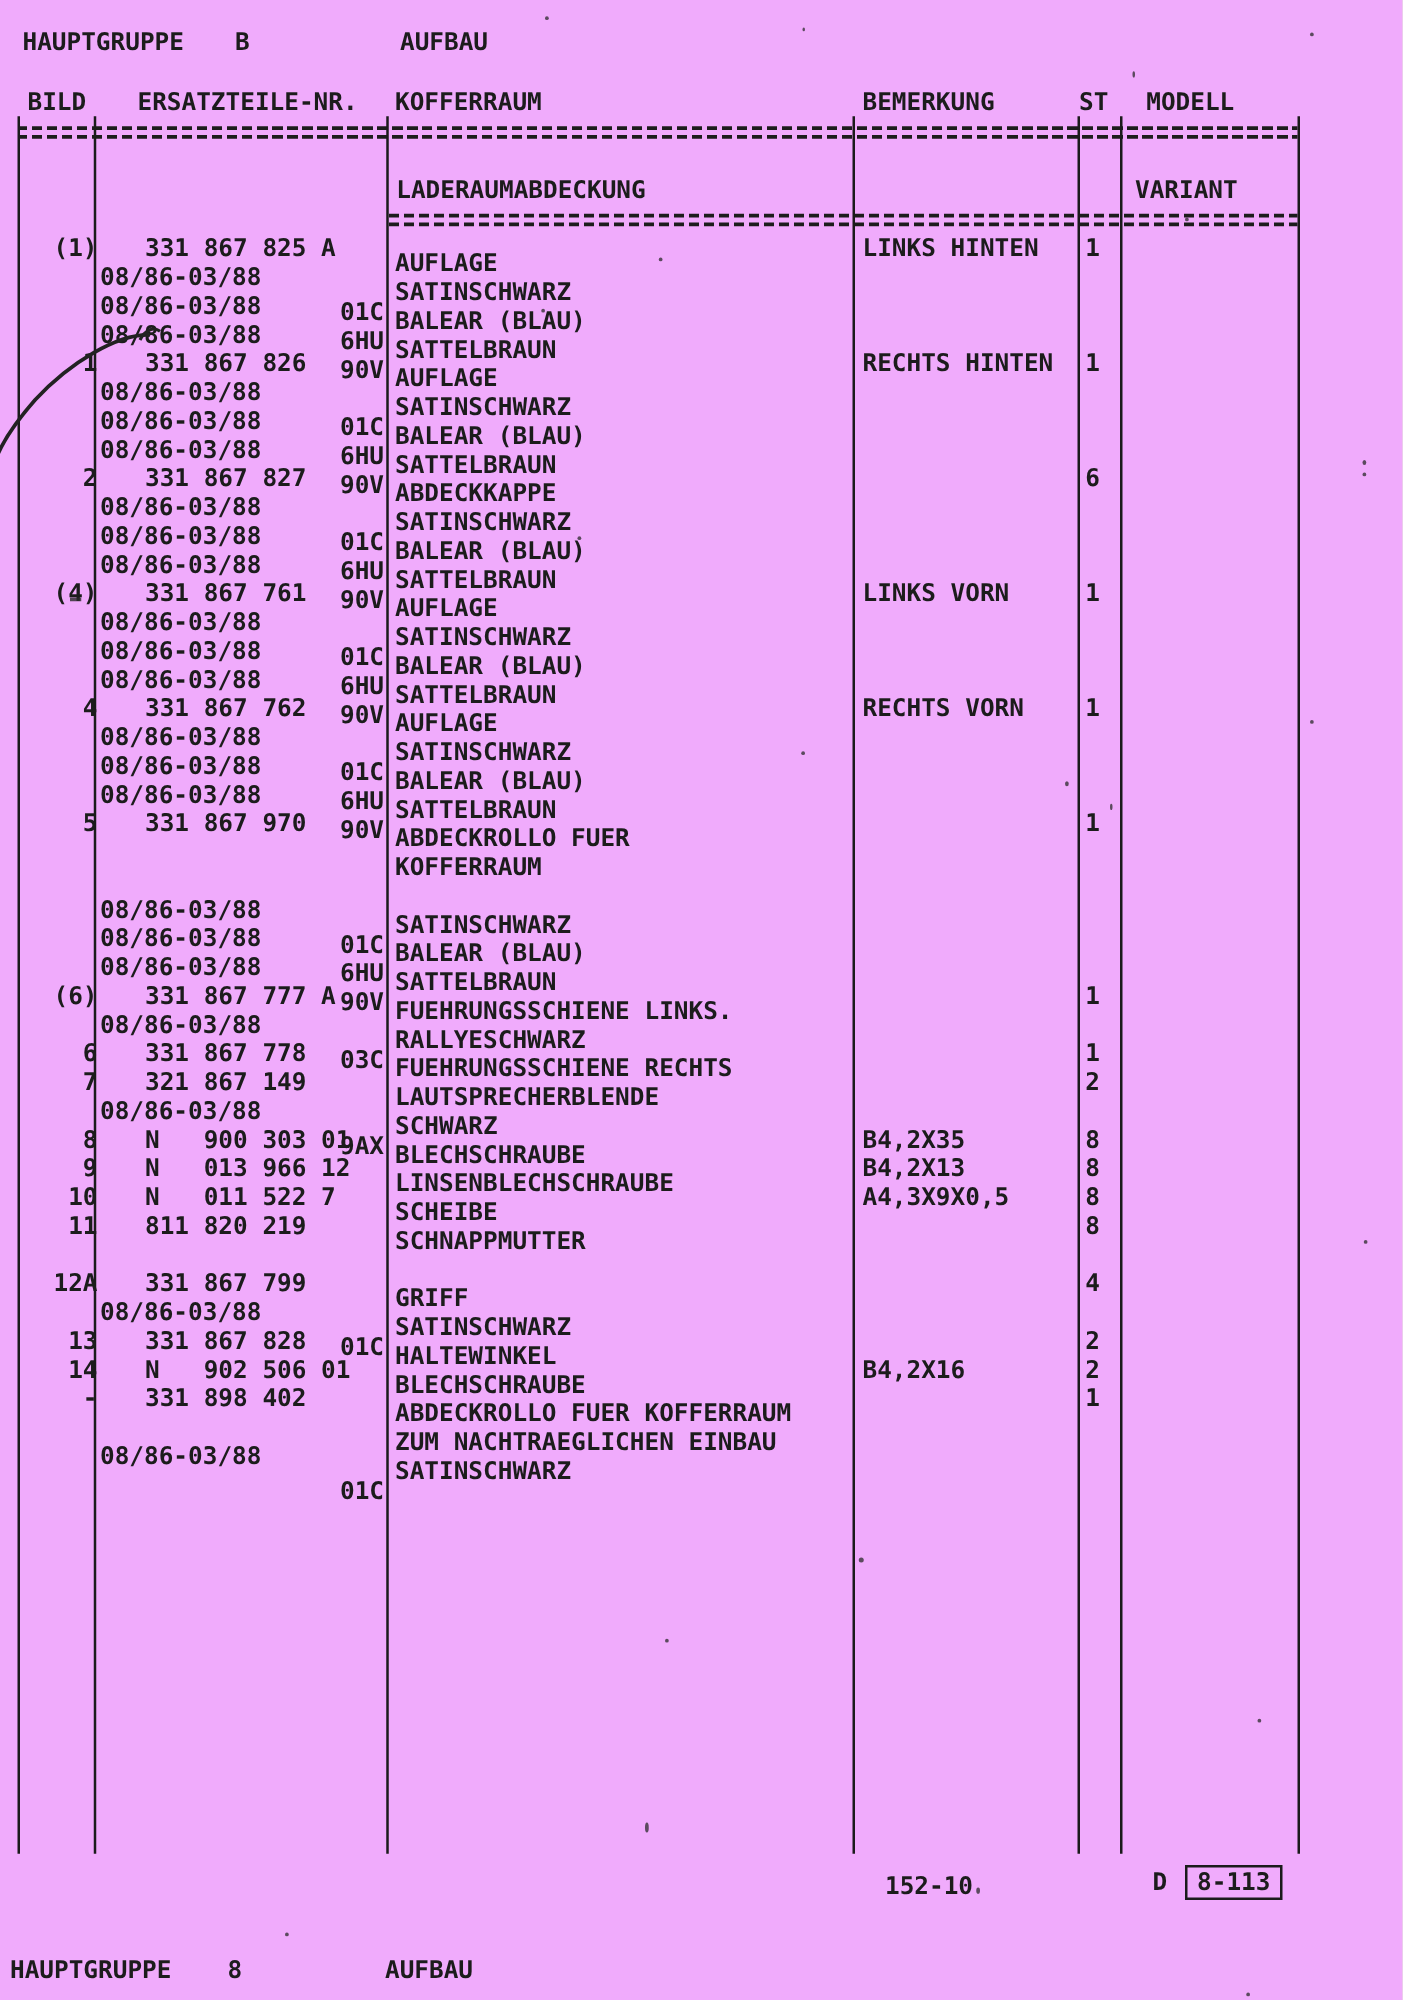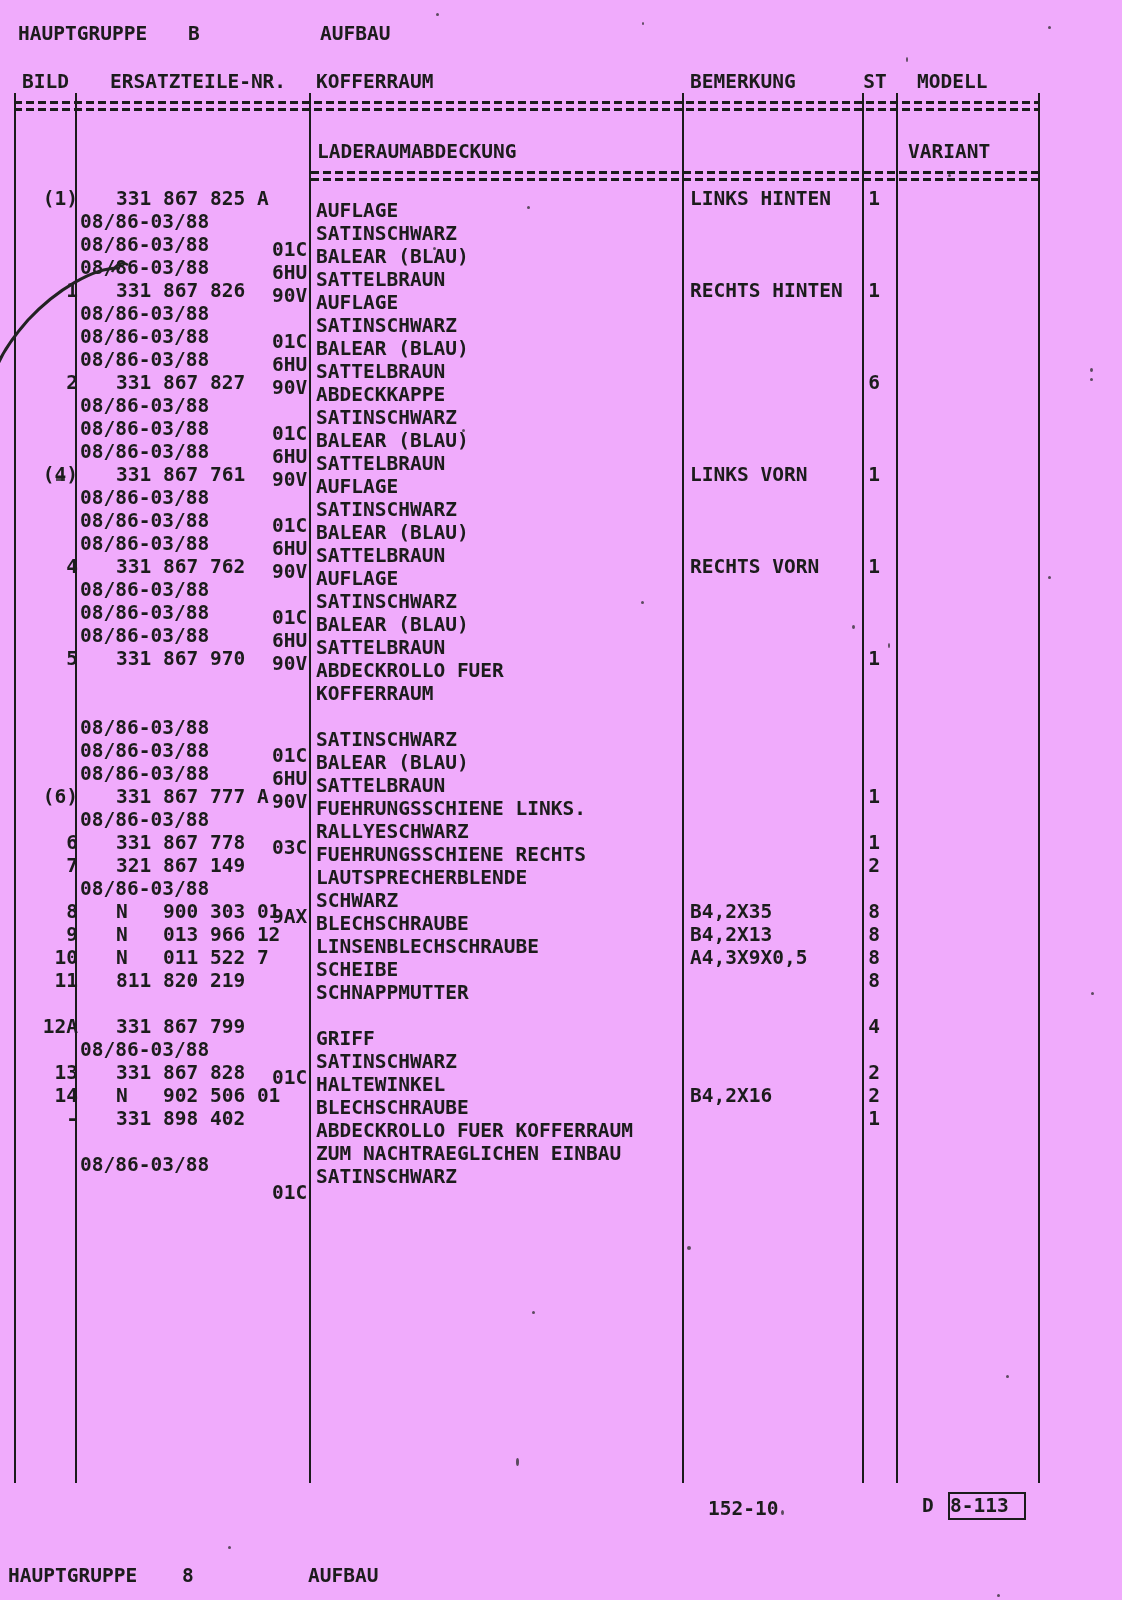--- a/index.html
+++ b/index.html
@@ -30,21 +30,21 @@
   .c-bild{left:14px;width:64px;text-align:right;}
   .c-nr{left:116px;}
   .c-date{left:80px;}
   .c-code{left:272px;margin-top:28px;}
   .c-name{left:316px;margin-top:12px;}
   .c-remark{left:690px;}
   .c-qty{left:860px;width:28px;text-align:center;}
   .h-qty{left:860px;width:30px;text-align:center;}
   
   .plate{position:absolute;left:948px;top:1492px;width:74px;height:24px;
-    border:2px solid #1b1b1b;text-align:left;line-height:24px;}
+    border:2px solid #1b1b1b;text-align:center;line-height:24px;}
   
   .speck{position:absolute;background:#2a2a2a;border-radius:50%;opacity:.75;}
   .dash-speck{position:absolute;background:#2a2a2a;opacity:.8;}
   svg.curve{position:absolute;left:-4px;top:252px;}
 </style>
 </head>
 <body>
 
 <div class="page">
 

